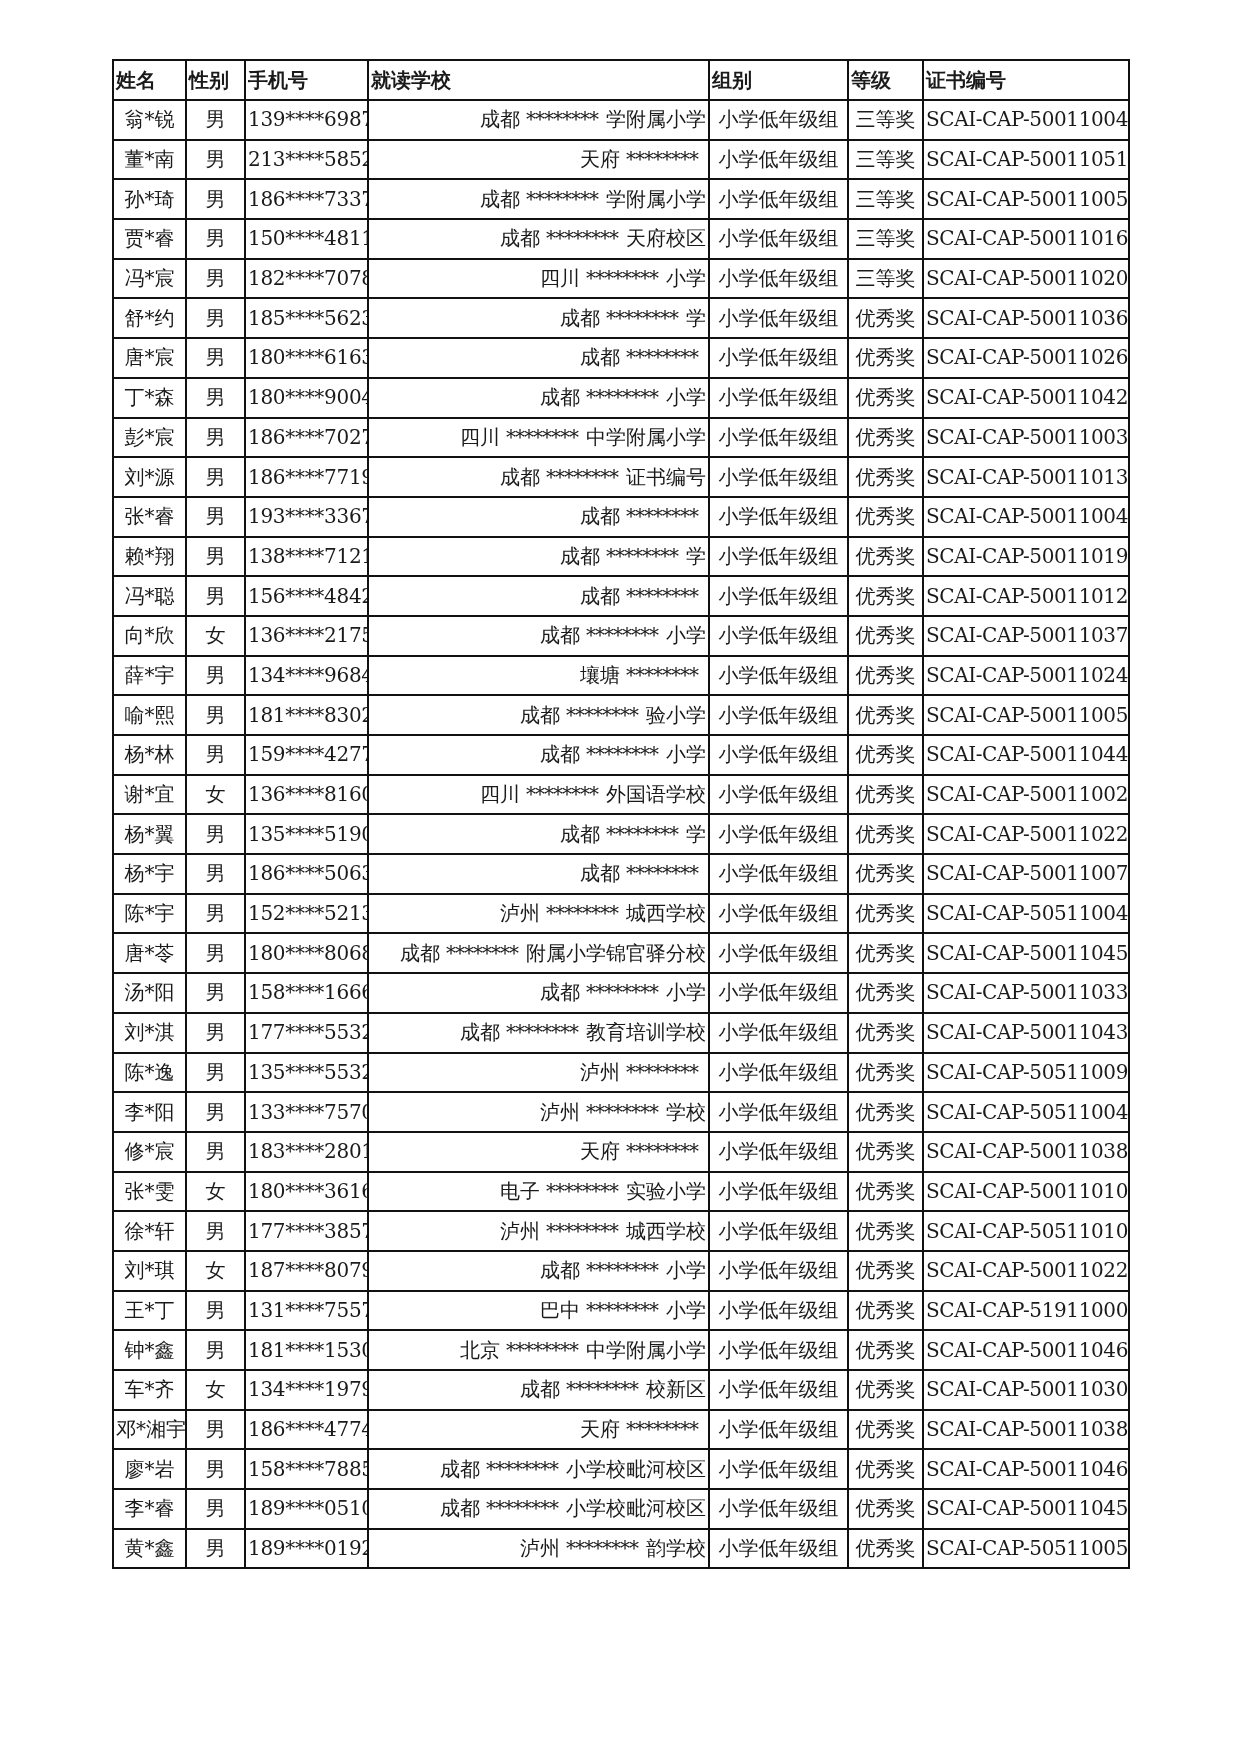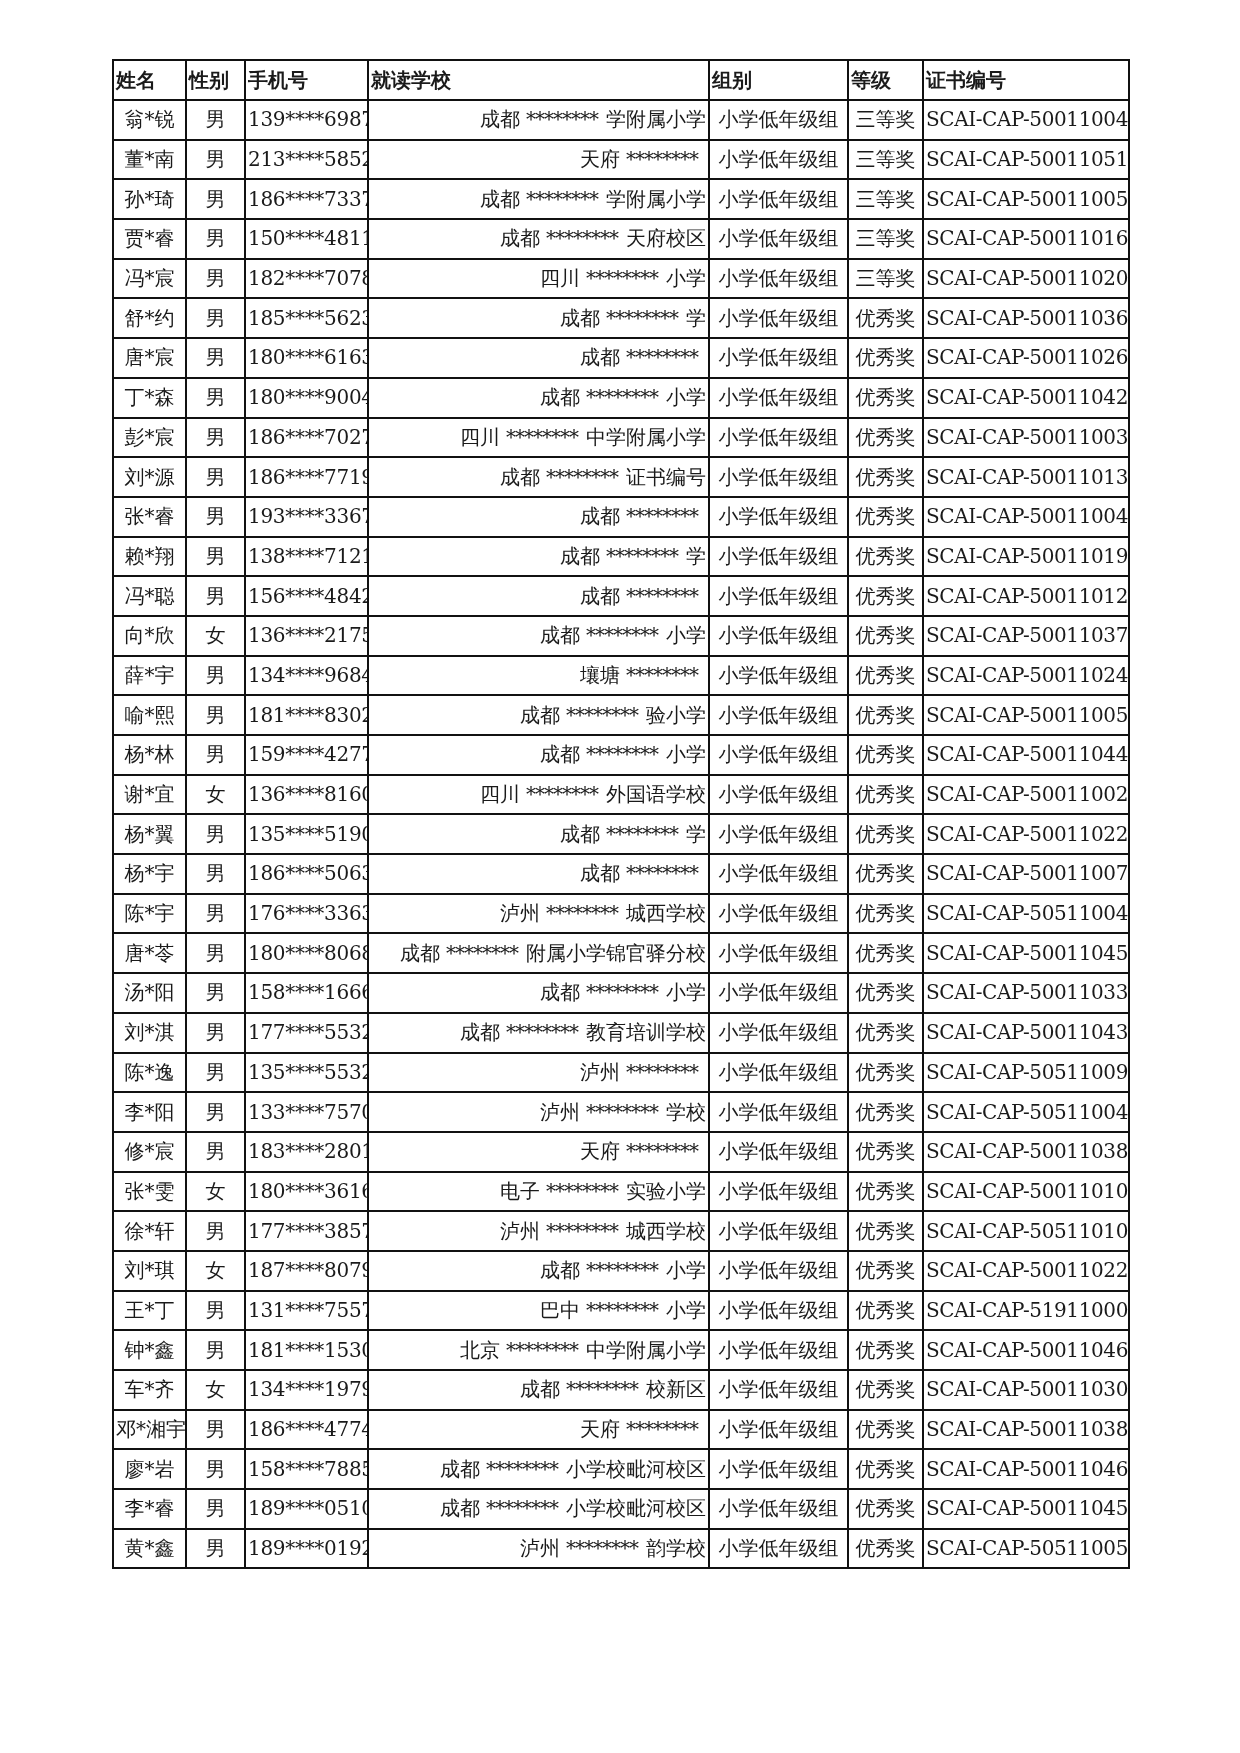--- a/index.html
+++ b/index.html
@@ -227,21 +227,21 @@
         <td class="c-gender">男</td>
         <td class="c-phone">186****5063</td>
         <td class="c-school"><span>成都</span><span class="mask">********</span><span></span></td>
         <td class="c-group">小学低年级组</td>
         <td class="c-level">优秀奖</td>
         <td class="c-cert">SCAI-CAP-500110073</td>
       </tr>
       <tr>
         <td class="c-name">陈*宇</td>
         <td class="c-gender">男</td>
-        <td class="c-phone">176****3363</td>
+        <td class="c-phone">152****5213</td>
         <td class="c-school"><span>泸州</span><span class="mask">********</span><span>城西学校</span></td>
         <td class="c-group">小学低年级组</td>
         <td class="c-level">优秀奖</td>
         <td class="c-cert">SCAI-CAP-505110045</td>
       </tr>
       <tr>
         <td class="c-name">唐*苓</td>
         <td class="c-gender">男</td>
         <td class="c-phone">180****8068</td>
         <td class="c-school"><span>成都</span><span class="mask">********</span><span>附属小学锦官驿分校</span></td>

